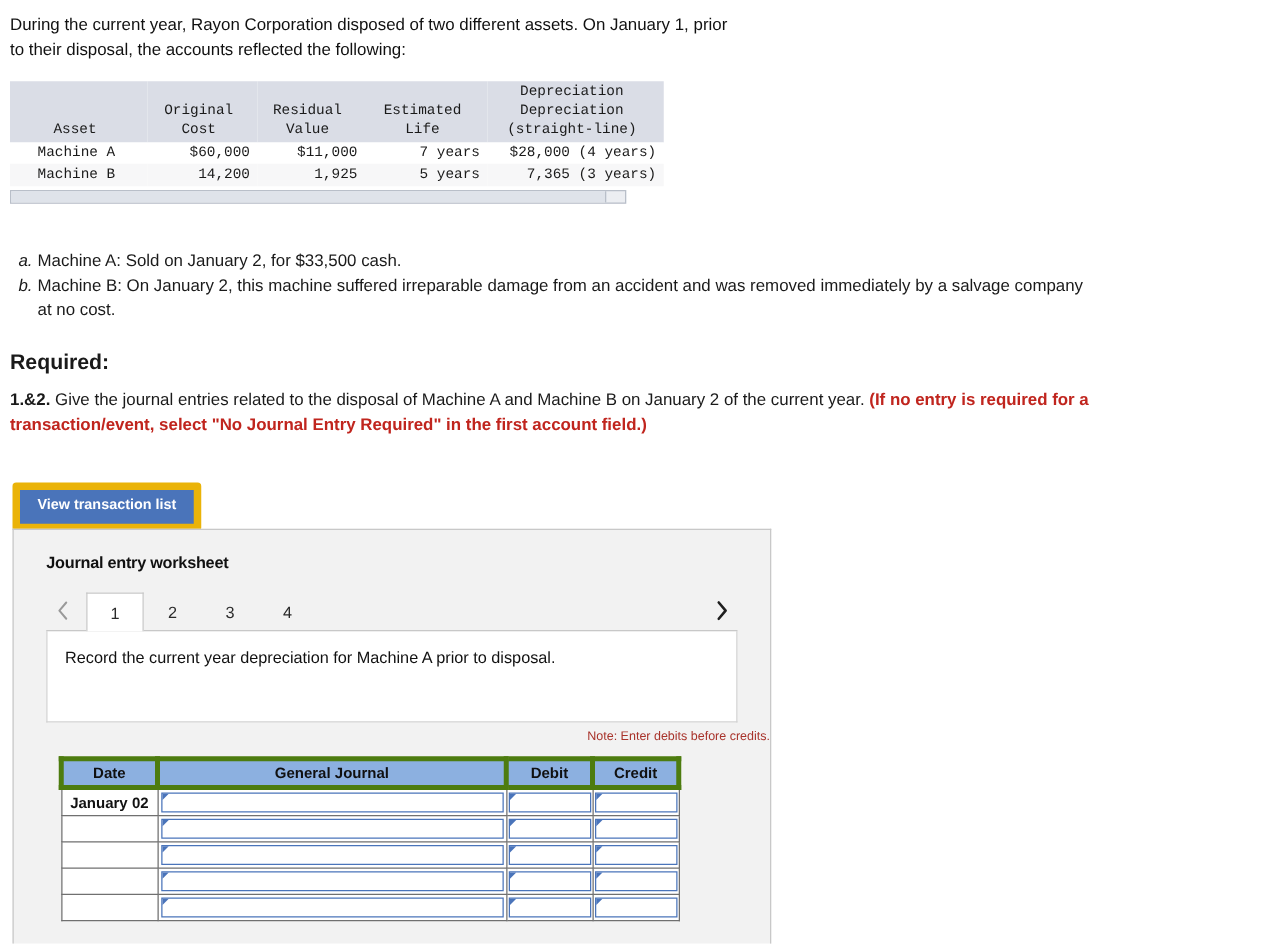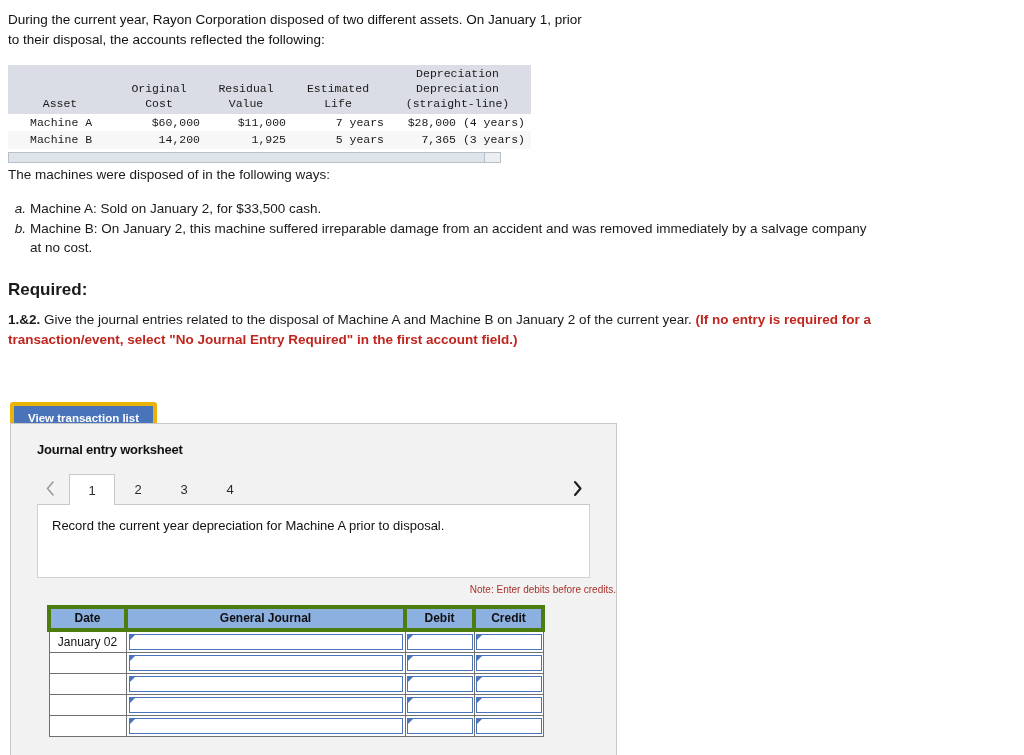--- a/index.html
+++ b/index.html
@@ -115,26 +115,26 @@
   .req-block {
     position: absolute; left: 8px; top: 310px; width: 880px;
     line-height: 1.5; font-size: 13.5px;
   }
   .req-num { font-weight: bold; }
   .req-red { color: #c0251e; font-weight: bold; }
 
   
   .btn-vtl {
     position: absolute;
-    left: 10px; top: 402px;
+    left: 10px; top: 386px;
     background: #4a74ba;
     color: #ffffff;
     font-weight: bold;
     font-size: 11.5px;
-    border: 4px solid #eab308;
+    border: 6px solid #eab308;
     border-radius: 3px;
     padding: 7px 14px 8px 14px;
     cursor: pointer;
     line-height: 1;
   }
 
   
   .worksheet {
     position: absolute;
     left: 10px; top: 423px;
@@ -247,20 +247,21 @@
     line-height: 19px;
     padding: 0;
     text-align: center;
   }
   table.journal td {
     border: 1px solid #707070;
     height: 20px;
     padding: 0;
     background: #ffffff;
     vertical-align: middle;
+    font-weight: bold;
   }
   .col-date   { width: 77px; }
   .col-gj     { width: 279px; }
   .col-debit  { width: 69px; }
   .col-credit { width: 69px; }
 
   td.date-cell {
     font-size: 12px;
     color: #111;
     text-align: center;
@@ -339,21 +340,20 @@
           <td>5 years</td>
           <td>7,365 (3 years)</td>
         </tr>
       </tbody>
     </table>
     <div class="hscroll">
       <div class="thumb"></div>
     </div>
   </div>
 
-  <div class="line-disposed">The machines were disposed of in the following ways:</div>
 
   <div class="abc-list">
     <div class="abc-item">
       <span class="abc-marker">a.</span>
       <span class="abc-text">Machine A: Sold on January 2, for $33,500 cash.</span>
     </div>
     <div class="abc-item">
       <span class="abc-marker">b.</span>
       <span class="abc-text">Machine B: On January 2, this machine suffered irreparable damage from an accident and was removed immediately by a salvage company at no cost.</span>
     </div>

